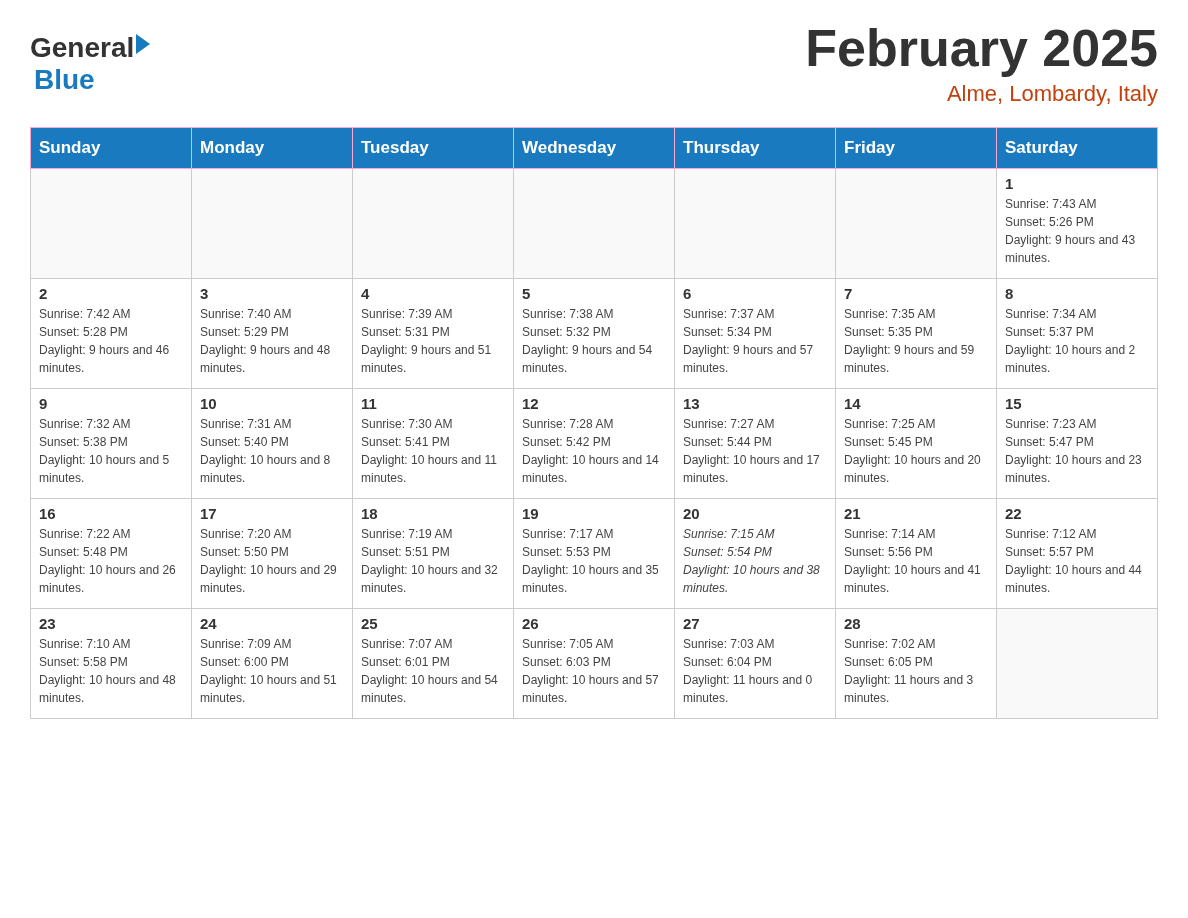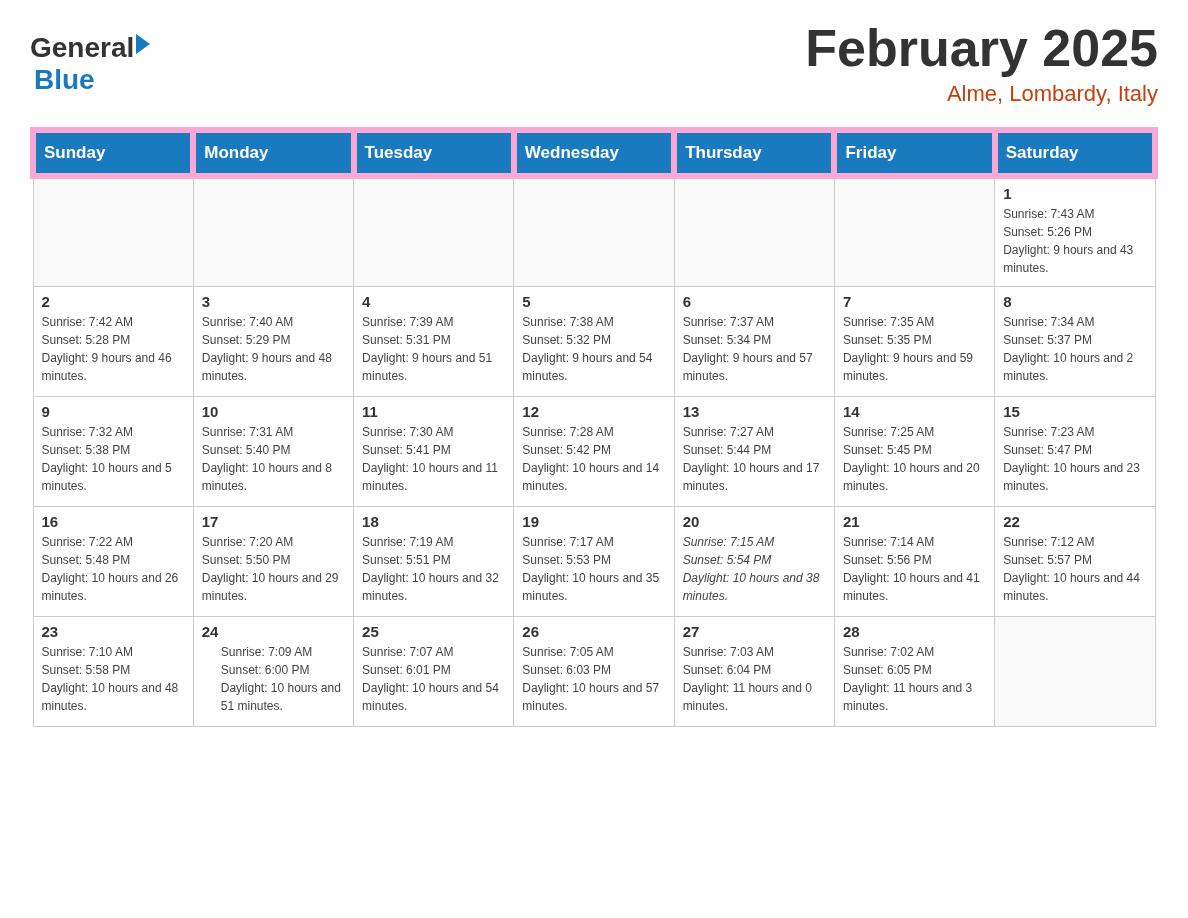--- a/index.html
+++ b/index.html
@@ -68,21 +68,21 @@
       border-collapse: collapse;
       table-layout: fixed;
     }
     .calendar-table thead tr th {
       background-color: #1a7abf;
       color: #fff;
       font-size: 17px;
       font-weight: bold;
       padding: 10px 8px;
       text-align: left;
-      border: 6px solid #f9a8d4;
+      border: 1px solid #f9a8d4;
     }
     .calendar-table tbody tr td {
       border: 1px solid #ccc;
       vertical-align: top;
       padding: 6px 8px;
       font-size: 12.5px;
       color: #333;
       height: 110px;
     }
     .day-number {
@@ -284,21 +284,21 @@
       </tr>
       <tr class="week-row">
         <td>
           <span class="day-number">23</span>
           <div class="day-info" style="white-space: pre-line;">Sunrise: 7:10 AM
 Sunset: 5:58 PM
 Daylight: 10 hours and 48 minutes.</div>
         </td>
         <td>
           <span class="day-number">24</span>
-          <div class="day-info" style="white-space: pre-line; margin-left: 19px;">Sunrise: 7:09 AM
+          <div class="day-info" style="white-space: pre-line;">Sunrise: 7:09 AM
 Sunset: 6:00 PM
 Daylight: 10 hours and 51 minutes.</div>
         </td>
         <td>
           <span class="day-number">25</span>
           <div class="day-info" style="white-space: pre-line;">Sunrise: 7:07 AM
 Sunset: 6:01 PM
 Daylight: 10 hours and 54 minutes.</div>
         </td>
         <td>

